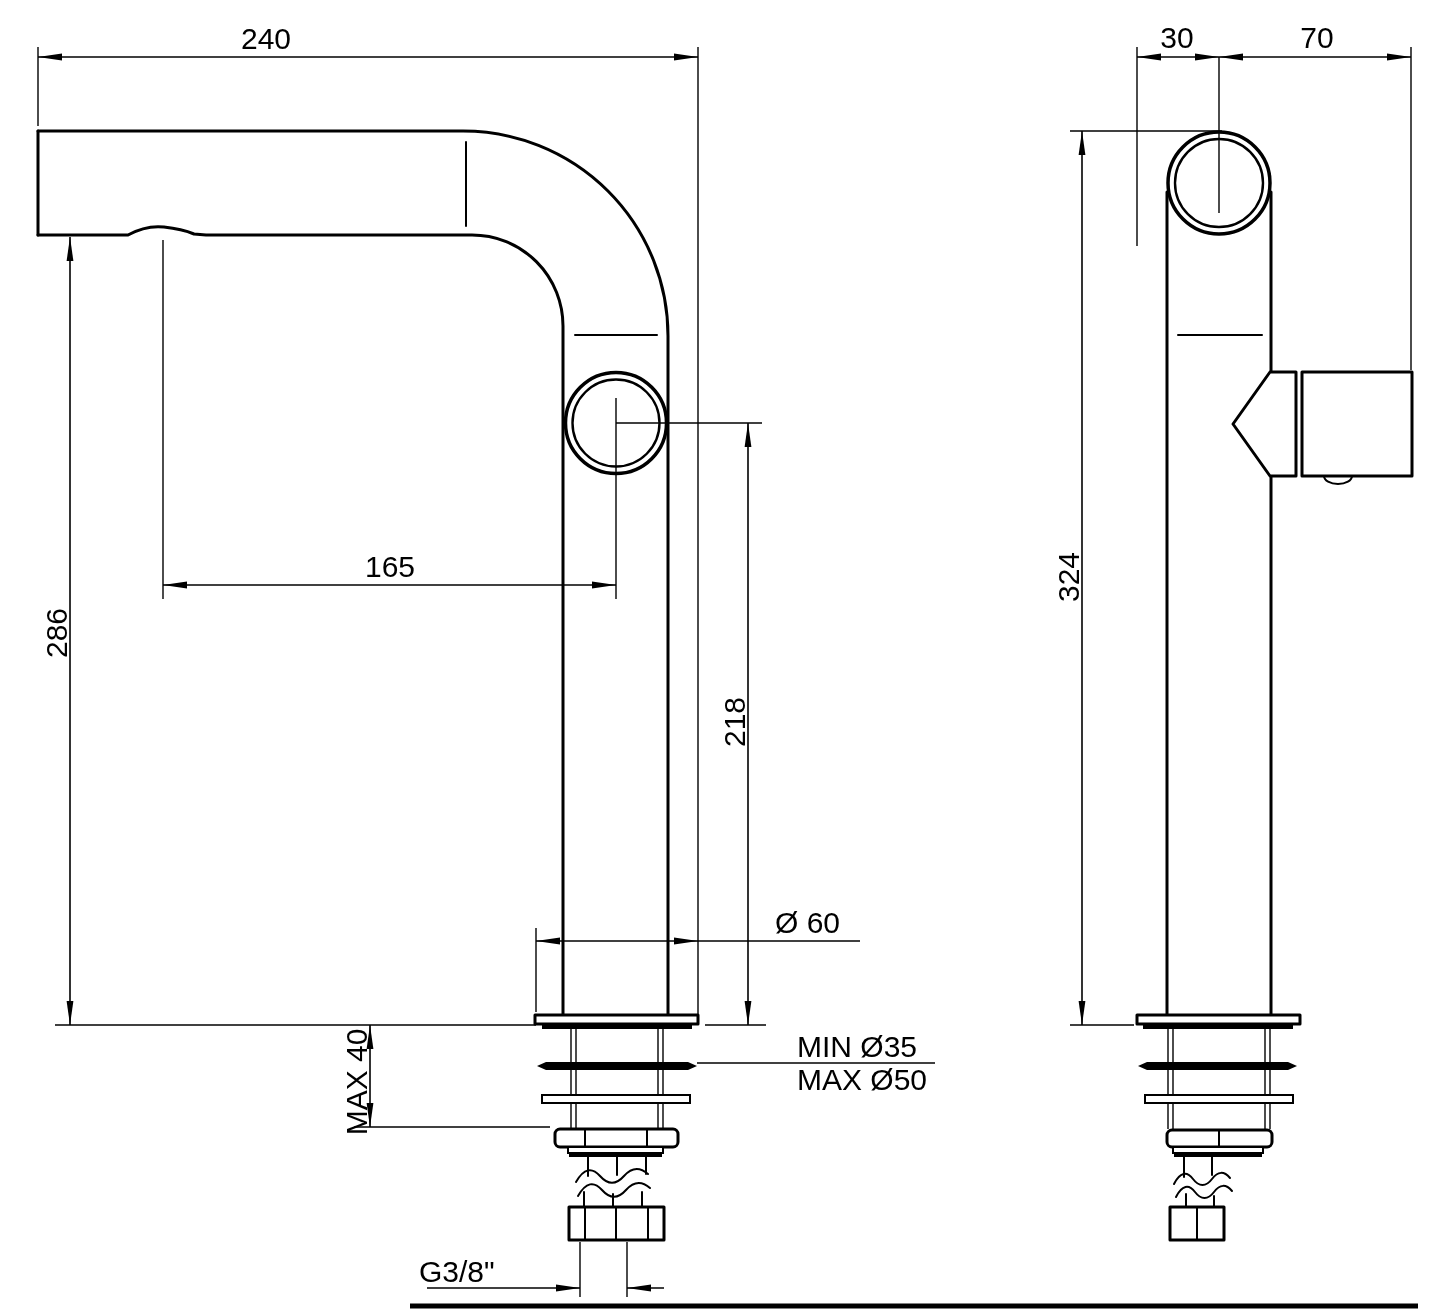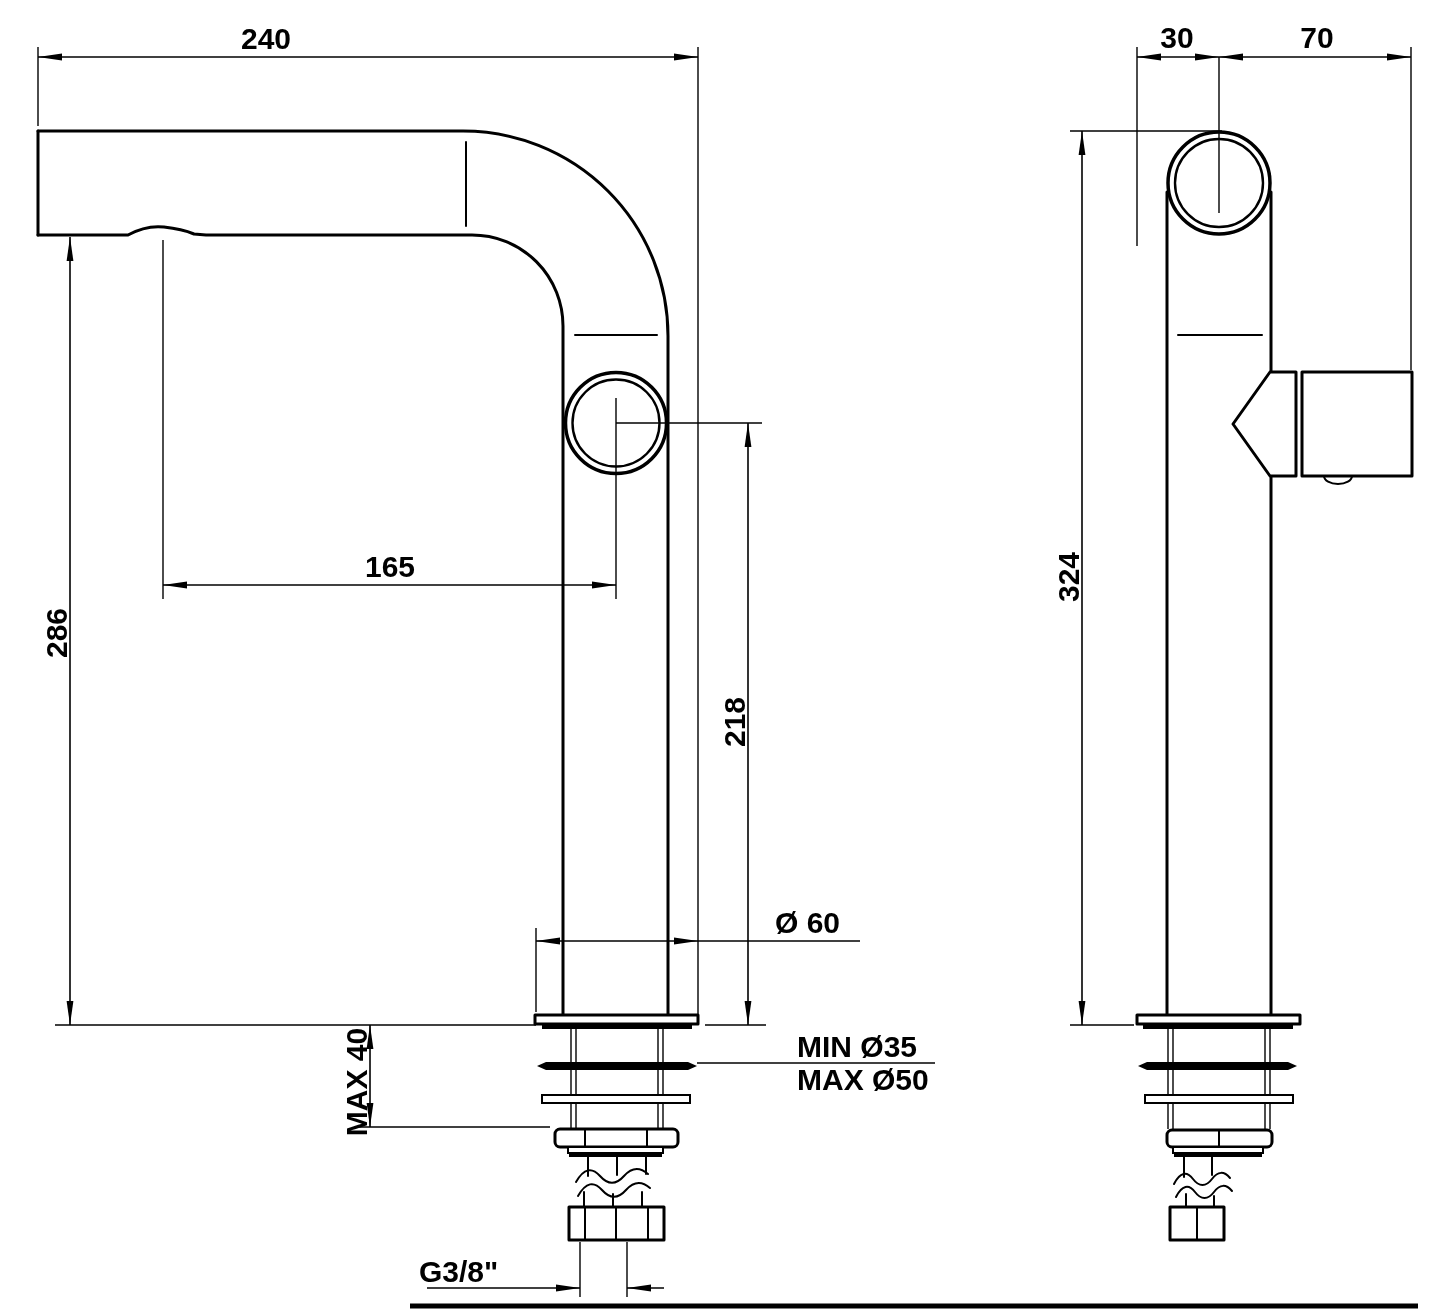--- a/index.html
+++ b/index.html
@@ -1,16 +1,16 @@
 <!DOCTYPE html>
 <html><head>
 <meta charset="utf-8">
 <style>
   html,body{margin:0;padding:0;background:#ffffff;}
-  .stage{width:1252px;height:1312px;position:relative;background:#fff;font-weight:bold;}
+  .stage{width:1252px;height:1312px;position:relative;background:#fff;}
   svg{display:block;}
   .obj{stroke:#000;stroke-width:3;fill:none;stroke-linecap:round;stroke-linejoin:round;}
   .obj-thin{stroke:#000;stroke-width:2;fill:none;stroke-linecap:round;}
   .fillw{fill:#fff;}
   .dimline{stroke:#000;stroke-width:1.6;fill:none;}
   .extline{stroke:#000;stroke-width:1.4;fill:none;}
   .dimtext{font-family:"Liberation Sans","DejaVu Sans",sans-serif;font-size:30px;fill:#000;}
   .baseline{stroke:#000;stroke-width:5;}
   .blk{fill:#000;stroke:none;}
 </style>

